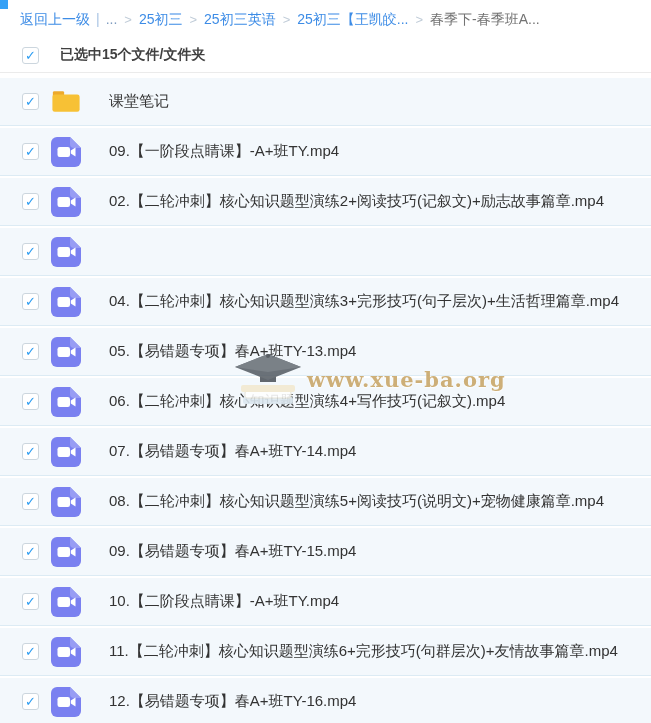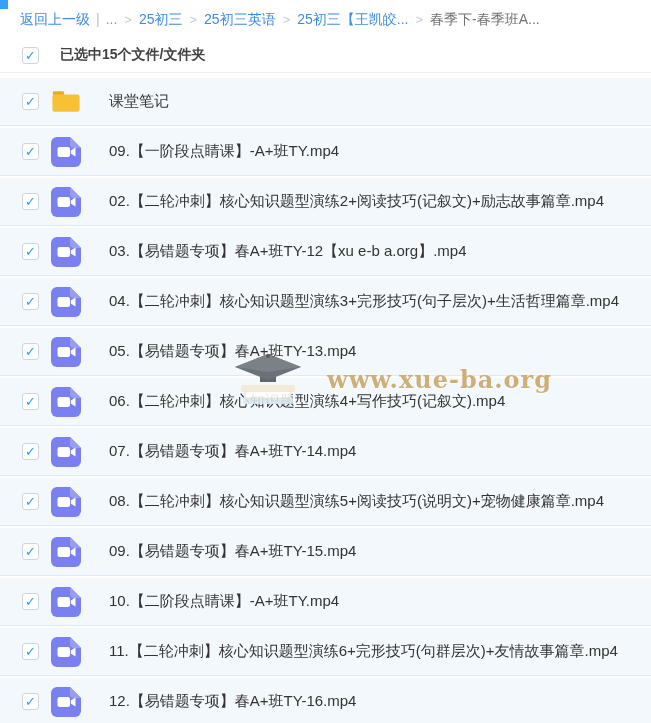--- a/index.html
+++ b/index.html
@@ -42,23 +42,22 @@
   .name{margin-left:28px;font-size:15px;color:#333;white-space:nowrap;overflow:hidden}
 
   
   .watermark{
     position:absolute;left:233px;top:348px;display:flex;align-items:center;
     pointer-events:none;z-index:10;opacity:.88;
   }
   .wm-icon{margin-right:4px}
   .wm-text{
     font-family:"DejaVu Serif","Liberation Serif",serif;
-    font-size:24px;font-weight:bold;color:#c8a566;letter-spacing:1px;
+    font-size:21px;font-weight:bold;color:#c8a566;letter-spacing:1px;
     text-shadow:0 1px 1px rgba(255,255,255,.9), 0 0 2px rgba(255,255,255,.6);
-    margin-left:20px;
   }
 </style>
 </head>
 <body>
 
 <div class="corner-frag"></div>
 
 <nav class="breadcrumb"><a class="bc-link bc-back">返回上一级</a><span class="bc-pipe">|</span><a class="bc-link bc-ellipsis">...</a><span class="bc-sep">&gt;</span><a class="bc-link">25初三</a><span class="bc-sep">&gt;</span><a class="bc-link">25初三英语</a><span class="bc-sep">&gt;</span><a class="bc-link">25初三【王凯皎...</a><span class="bc-sep">&gt;</span><span class="bc-current">春季下-春季班A...</span></nav>
 
 <div class="selection-bar">
@@ -114,21 +113,20 @@
         <span class="check">✓</span>
       </span>
       <span class="icon-wrap">
         <svg width="30" height="30" viewBox="0 0 30 30">
           <path d="M0 6a6 6 0 0 1 6-6h13l11 11v13a6 6 0 0 1-6 6H6a6 6 0 0 1-6-6z" fill="#7a80f0"></path>
           <path d="M19 0l11 11h-7a4 4 0 0 1-4-4z" fill="#989df4"></path>
           <rect x="6.5" y="10" width="12.5" height="10" rx="2.2" fill="#fff"></rect>
           <path d="M19.8 13.6l4.7-3.1v9l-4.7-3.1z" fill="#fff"></path>
         </svg>
       </span>
-      <span class="name">03.【易错题专项】春A+班TY-12【xu e-b a.org】.mp4</span>
     </div>
     <div class="row">
       <span class="checkbox">
         <span class="check">✓</span>
       </span>
       <span class="icon-wrap">
         <svg width="30" height="30" viewBox="0 0 30 30">
           <path d="M0 6a6 6 0 0 1 6-6h13l11 11v13a6 6 0 0 1-6 6H6a6 6 0 0 1-6-6z" fill="#7a80f0"></path>
           <path d="M19 0l11 11h-7a4 4 0 0 1-4-4z" fill="#989df4"></path>
           <rect x="6.5" y="10" width="12.5" height="10" rx="2.2" fill="#fff"></rect>

